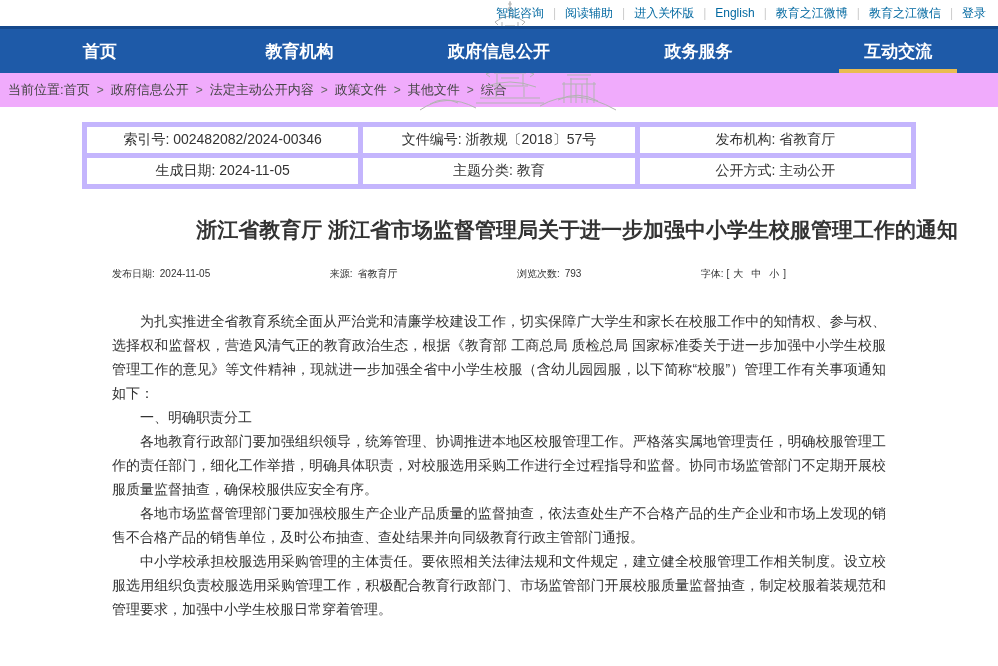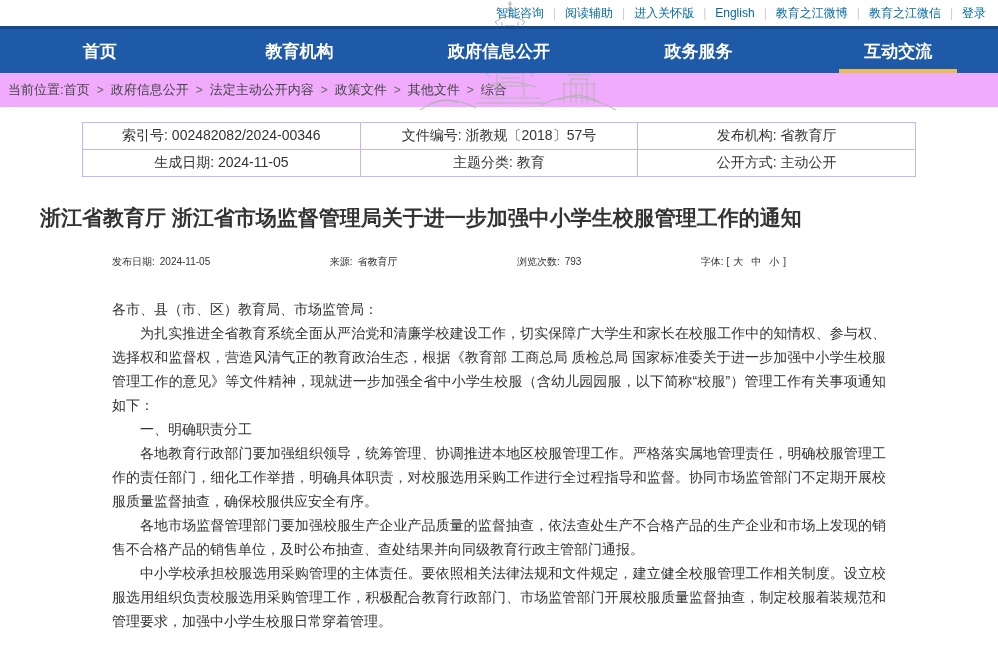--- a/index.html
+++ b/index.html
@@ -30,24 +30,24 @@
   .nav-item .underline{position:absolute;bottom:0;left:50%;transform:translateX(-50%);
             width:118px;height:4px;background:#eabc51;display:none;}
   .nav-item.active .underline{display:block;}
   
   .breadcrumb{height:34px;background:#f0abfc;display:flex;align-items:center;
               padding-left:8px;font-size:13px;color:#454545;}
   .breadcrumb a{color:#454545;text-decoration:none;cursor:pointer;}
   .breadcrumb .bsep{margin:0 7px;color:#666;font-size:12px;}
   
   .doc-table{width:834px;margin:15px auto 0;border-collapse:collapse;table-layout:fixed;}
-  .doc-table td{border:1px solid #c4b5fd;width:33.33%;height:26px;text-align:center;
+  .doc-table td{border:5px solid #c4b5fd;width:33.33%;height:26px;text-align:center;
                 font-size:14px;color:#333;padding:0 4px;overflow:hidden;white-space:nowrap;}
   
-  .article-title{margin:26px 40px 0;text-align:left;font-size:21px;line-height:30px;
+  .article-title{margin:26px 40px 0;text-align:right;font-size:21px;line-height:30px;
                  font-weight:bold;color:#333;}
   .article-meta{margin-top:22px;padding:0 212px 0 112px;display:flex;
                 justify-content:space-between;font-size:10px;color:#333;align-items:center;}
   .meta-item{white-space:nowrap;}
   .meta-item .val{margin-left:5px;}
   .font-widget .fs{margin:0 4px;cursor:pointer;}
   .article-body{margin-top:28px;padding:0 112px;font-size:14px;line-height:24px;
                 color:#333;text-align:justify;}
   .article-body p{margin:0;}
   .article-body p.indent{text-indent:2em;}
@@ -163,21 +163,20 @@
     <span class="meta-item">
       <span>浏览次数:</span><span class="val">793</span>
     </span>
     <span class="meta-item font-widget">
       <span>字体:</span>
       <span>[</span><span class="fs">大</span><span class="fs">中</span><span class="fs">小</span><span>]</span>
     </span>
   </div>
 
   <div class="article-body">
-    <p>各市、县（市、区）教育局、市场监管局：</p>
     <p class="indent">为扎实推进全省教育系统全面从严治党和清廉学校建设工作，切实保障广大学生和家长在校服工作中的知情权、参与权、选择权和监督权，营造风清气正的教育政治生态，根据《教育部 工商总局 质检总局 国家标准委关于进一步加强中小学生校服管理工作的意见》等文件精神，现就进一步加强全省中小学生校服（含幼儿园园服，以下简称“校服”）管理工作有关事项通知如下：</p>
     <p class="indent">一、明确职责分工</p>
     <p class="indent">各地教育行政部门要加强组织领导，统筹管理、协调推进本地区校服管理工作。严格落实属地管理责任，明确校服管理工作的责任部门，细化工作举措，明确具体职责，对校服选用采购工作进行全过程指导和监督。协同市场监管部门不定期开展校服质量监督抽查，确保校服供应安全有序。</p>
     <p class="indent">各地市场监督管理部门要加强校服生产企业产品质量的监督抽查，依法查处生产不合格产品的生产企业和市场上发现的销售不合格产品的销售单位，及时公布抽查、查处结果并向同级教育行政主管部门通报。</p>
     <p class="indent">中小学校承担校服选用采购管理的主体责任。要依照相关法律法规和文件规定，建立健全校服管理工作相关制度。设立校服选用组织负责校服选用采购管理工作，积极配合教育行政部门、市场监管部门开展校服质量监督抽查，制定校服着装规范和管理要求，加强中小学生校服日常穿着管理。</p>
   </div>
 
 </div>
 
 </body></html>

